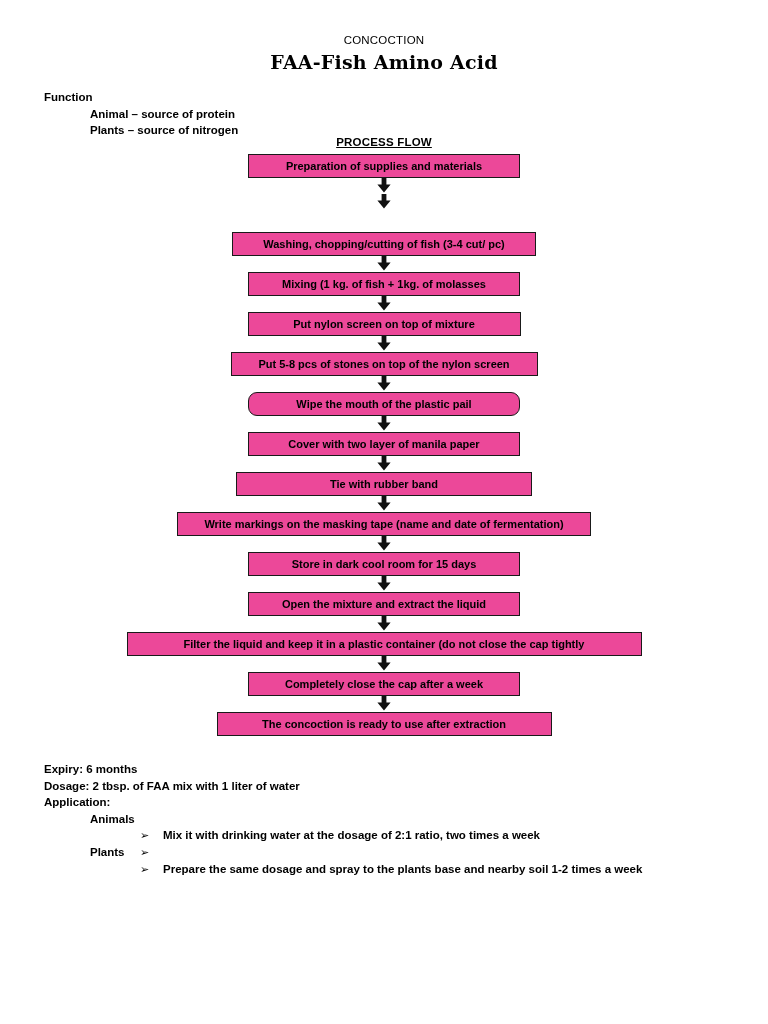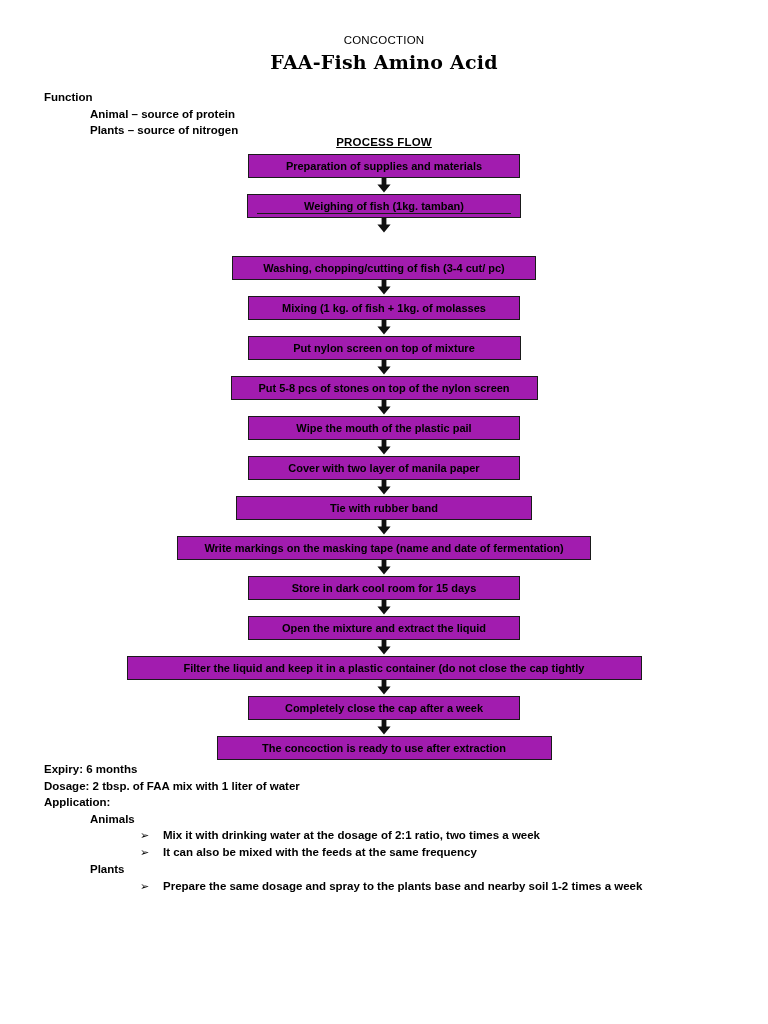--- a/index.html
+++ b/index.html
@@ -85,21 +85,21 @@
   .flow-row {
     position: relative;
     width: 768px;
     display: flex;
     justify-content: center;
   }
 
   .flow-box {
     box-sizing: border-box;
     border: 1px solid #1a1a1a;
-    background: #a21caf;
+    background: #ec4899;
     height: 24px;
     display: flex;
     align-items: center;
     justify-content: center;
     font-size: 11px;
     font-weight: bold;
     line-height: 13px;
     padding: 0 6px;
     position: relative;
     white-space: nowrap;
@@ -182,23 +182,20 @@
 
   <div class="flow" id="flow-container">
       <div class="flow-row">
         <div class="flow-box" style="width: 272px;">Preparation of supplies and materials</div>
       </div>
       <div class="arrow-row">
         <svg class="arrow-glyph" viewBox="0 0 16 16" aria-hidden="true">
           <path d="M5.6 0 H10.4 V6.4 H14.6 L8 14.4 L1.4 6.4 H5.6 Z" fill="#111111"></path>
         </svg>
       </div>
-      <div class="flow-row">
-        <div class="flow-box has-rule" style="width: 274px;">Weighing of fish (1kg. tamban)</div>
-      </div>
       <div class="arrow-row">
         <svg class="arrow-glyph" viewBox="0 0 16 16" aria-hidden="true">
           <path d="M5.6 0 H10.4 V6.4 H14.6 L8 14.4 L1.4 6.4 H5.6 Z" fill="#111111"></path>
         </svg>
       </div>
       <div class="flow-row">
         <div class="flow-box" style="width: 304px; margin-top: 22px;">Washing, chopping/cutting of fish (3-4 cut/ pc)</div>
       </div>
       <div class="arrow-row">
         <svg class="arrow-glyph" viewBox="0 0 16 16" aria-hidden="true">
@@ -223,21 +220,21 @@
       </div>
       <div class="flow-row">
         <div class="flow-box" style="width: 307px;">Put 5-8 pcs of stones on top of the nylon screen</div>
       </div>
       <div class="arrow-row">
         <svg class="arrow-glyph" viewBox="0 0 16 16" aria-hidden="true">
           <path d="M5.6 0 H10.4 V6.4 H14.6 L8 14.4 L1.4 6.4 H5.6 Z" fill="#111111"></path>
         </svg>
       </div>
       <div class="flow-row">
-        <div class="flow-box" style="width: 272px;">Wipe the mouth of the plastic pail</div>
+        <div class="flow-box" style="width: 272px; border-radius: 9px;">Wipe the mouth of the plastic pail</div>
       </div>
       <div class="arrow-row">
         <svg class="arrow-glyph" viewBox="0 0 16 16" aria-hidden="true">
           <path d="M5.6 0 H10.4 V6.4 H14.6 L8 14.4 L1.4 6.4 H5.6 Z" fill="#111111"></path>
         </svg>
       </div>
       <div class="flow-row">
         <div class="flow-box" style="width: 272px;">Cover with two layer of manila paper</div>
       </div>
       <div class="arrow-row">
@@ -303,21 +300,20 @@
     <p class="note-line">Dosage: 2 tbsp. of FAA mix with 1 liter of water</p>
     <p class="note-line">Application:</p>
 
     <p class="note-sub">Animals</p>
     <p class="bullet-line">
       <span class="bullet-mark">➢</span>
       <span class="bullet-text">Mix it with drinking water at the dosage of 2:1 ratio, two times a week</span>
     </p>
     <p class="bullet-line">
       <span class="bullet-mark">➢</span>
-      <span class="bullet-text">It can also be mixed with the feeds at the same frequency</span>
     </p>
 
     <p class="note-sub">Plants</p>
     <p class="bullet-line">
       <span class="bullet-mark">➢</span>
       <span class="bullet-text">Prepare the same dosage and spray to the plants base and nearby soil 1-2 times a week</span>
     </p>
   </div>
 
 </div>

